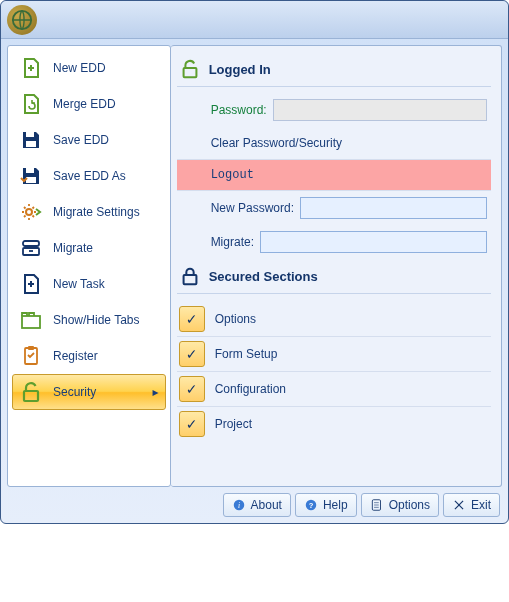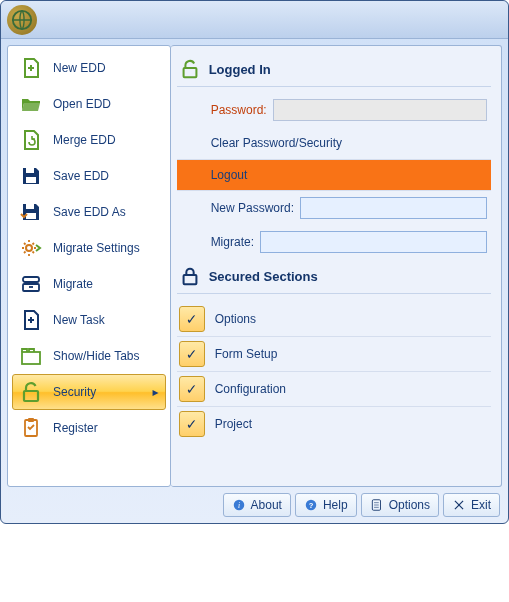--- a/index.html
+++ b/index.html
@@ -99,35 +99,36 @@
   }
   .section-header .hicon { width:22px; height:22px; display:flex; align-items:center; justify-content:center;}
   .row-link {
     color: #1a3e7a;
     padding: 8px 4px 8px 34px;
     cursor: pointer;
     border-top: 1px solid transparent;
     border-bottom: 1px solid transparent;
   }
   .row-link.highlight {
-    background: #f97316;
+    background: #fca5a5;
     border-top: 1px solid #d5deee;
     border-bottom: 1px solid #d5deee;
+    font-family: Liberation Mono, monospace;
   }
   .row-muted {
     color: #8a94a6;
     padding: 8px 4px 8px 34px;
   }
   .field-row {
     display: flex;
     align-items: center;
     gap: 6px;
     padding: 6px 4px 6px 34px;
   }
-  .field-row label { color: #c2410c; white-space: nowrap; }
+  .field-row label { color: #15803d; white-space: nowrap; }
   .field-row.enabled label { color: #1a3e7a; text-align: center; }
   .field-row input {
     flex: 1;
     height: 22px;
     border: 1px solid #b6c4dc;
     background: #e9e9e9;
     padding: 0 4px;
     font-family: inherit;
   }
   .field-row.enabled input {
@@ -201,29 +202,20 @@
             <svg viewBox="0 0 24 24">
               <path d="M6 3h9l4 4v14H6z" fill="none" stroke="#5e9e2e" stroke-width="2"></path>
               <path d="M12 9v6M9 12h6" stroke="#5e9e2e" stroke-width="2"></path>
             </svg>
           </span>
           <span>New EDD</span>
         </div>
         <div class="menu-item">
           <span class="mi-icon">
             <svg viewBox="0 0 24 24">
-              <path d="M3 7h6l2 2h10v2H5l-2 8V7z" fill="#5e9e2e"></path>
-              <path d="M5 11h16l-2 8H3z" fill="#5e9e2e" opacity="0.8"></path>
-            </svg>
-          </span>
-          <span>Open EDD</span>
-        </div>
-        <div class="menu-item">
-          <span class="mi-icon">
-            <svg viewBox="0 0 24 24">
               <path d="M6 3h9l4 4v14H6z" fill="none" stroke="#5e9e2e" stroke-width="2"></path>
               <path d="M10 14a3 3 0 1 0 3-3" fill="none" stroke="#5e9e2e" stroke-width="1.6"></path>
               <path d="M13 8v3h3" fill="none" stroke="#5e9e2e" stroke-width="1.6"></path>
             </svg>
           </span>
           <span>Merge EDD</span>
         </div>
         <div class="menu-item">
           <span class="mi-icon">
             <svg viewBox="0 0 24 24">
@@ -276,39 +268,39 @@
         </div>
         <div class="menu-item">
           <span class="mi-icon">
             <svg viewBox="0 0 24 24">
               <rect x="3" y="8" width="18" height="12" fill="none" stroke="#5e9e2e" stroke-width="1.8"></rect>
               <path d="M3 8V5h5v3M10 8V5h5v3" fill="none" stroke="#5e9e2e" stroke-width="1.8"></path>
             </svg>
           </span>
           <span>Show/Hide Tabs</span>
         </div>
-        <div class="menu-item active">
-          <span class="mi-icon">
-            <svg viewBox="0 0 24 24">
-              <path d="M7 11V8a5 5 0 0 1 9.5-2" fill="none" stroke="#5e9e2e" stroke-width="2.2"></path>
-              <rect x="5" y="11" width="14" height="10" rx="1" fill="none" stroke="#5e9e2e" stroke-width="2.2"></rect>
-            </svg>
-          </span>
-          <span>Security</span>
-          <span class="arrow">▸</span>
-        </div>
         <div class="menu-item">
           <span class="mi-icon">
             <svg viewBox="0 0 24 24">
               <rect x="6" y="4" width="12" height="16" rx="1" fill="none" stroke="#d17a1f" stroke-width="1.8"></rect>
               <rect x="9" y="2" width="6" height="4" rx="1" fill="#d17a1f"></rect>
               <path d="M9 11l2 2 4-4" fill="none" stroke="#d17a1f" stroke-width="1.8"></path>
             </svg>
           </span>
           <span>Register</span>
+        </div>
+        <div class="menu-item active">
+          <span class="mi-icon">
+            <svg viewBox="0 0 24 24">
+              <path d="M7 11V8a5 5 0 0 1 9.5-2" fill="none" stroke="#5e9e2e" stroke-width="2.2"></path>
+              <rect x="5" y="11" width="14" height="10" rx="1" fill="none" stroke="#5e9e2e" stroke-width="2.2"></rect>
+            </svg>
+          </span>
+          <span>Security</span>
+          <span class="arrow">▸</span>
         </div>
       </div>
 
     <div class="right-col">
 
       <div class="section-header">
         <span class="hicon">
           <svg viewBox="0 0 24 24">
               <path d="M7 11V8a5 5 0 0 1 9.5-2" fill="none" stroke="#5e9e2e" stroke-width="2.2"></path>
               <rect x="5" y="11" width="14" height="10" rx="1" fill="none" stroke="#5e9e2e" stroke-width="2.2"></rect>

